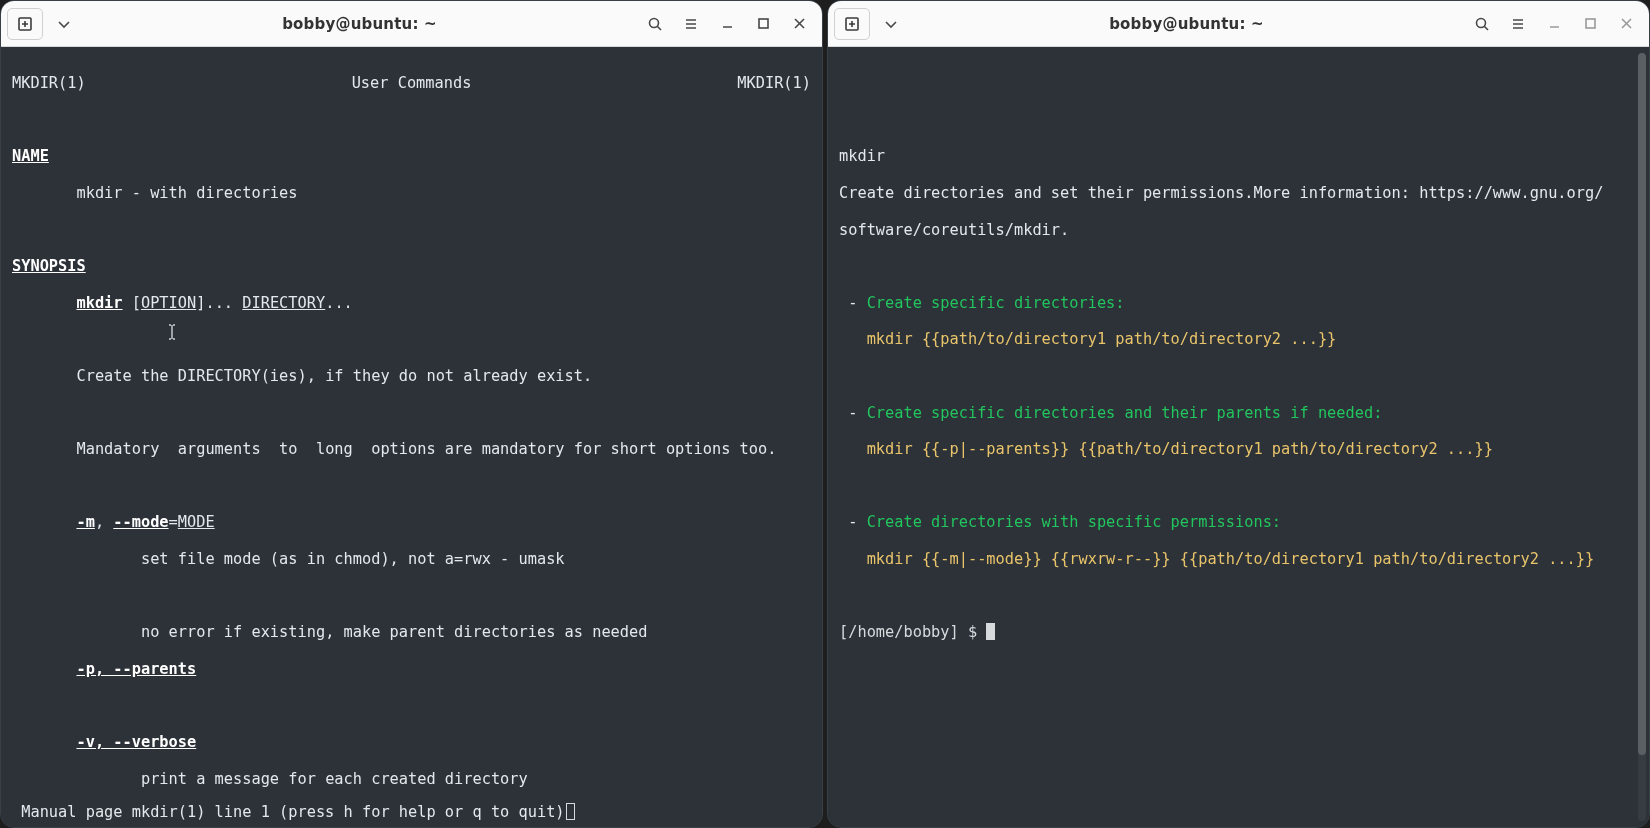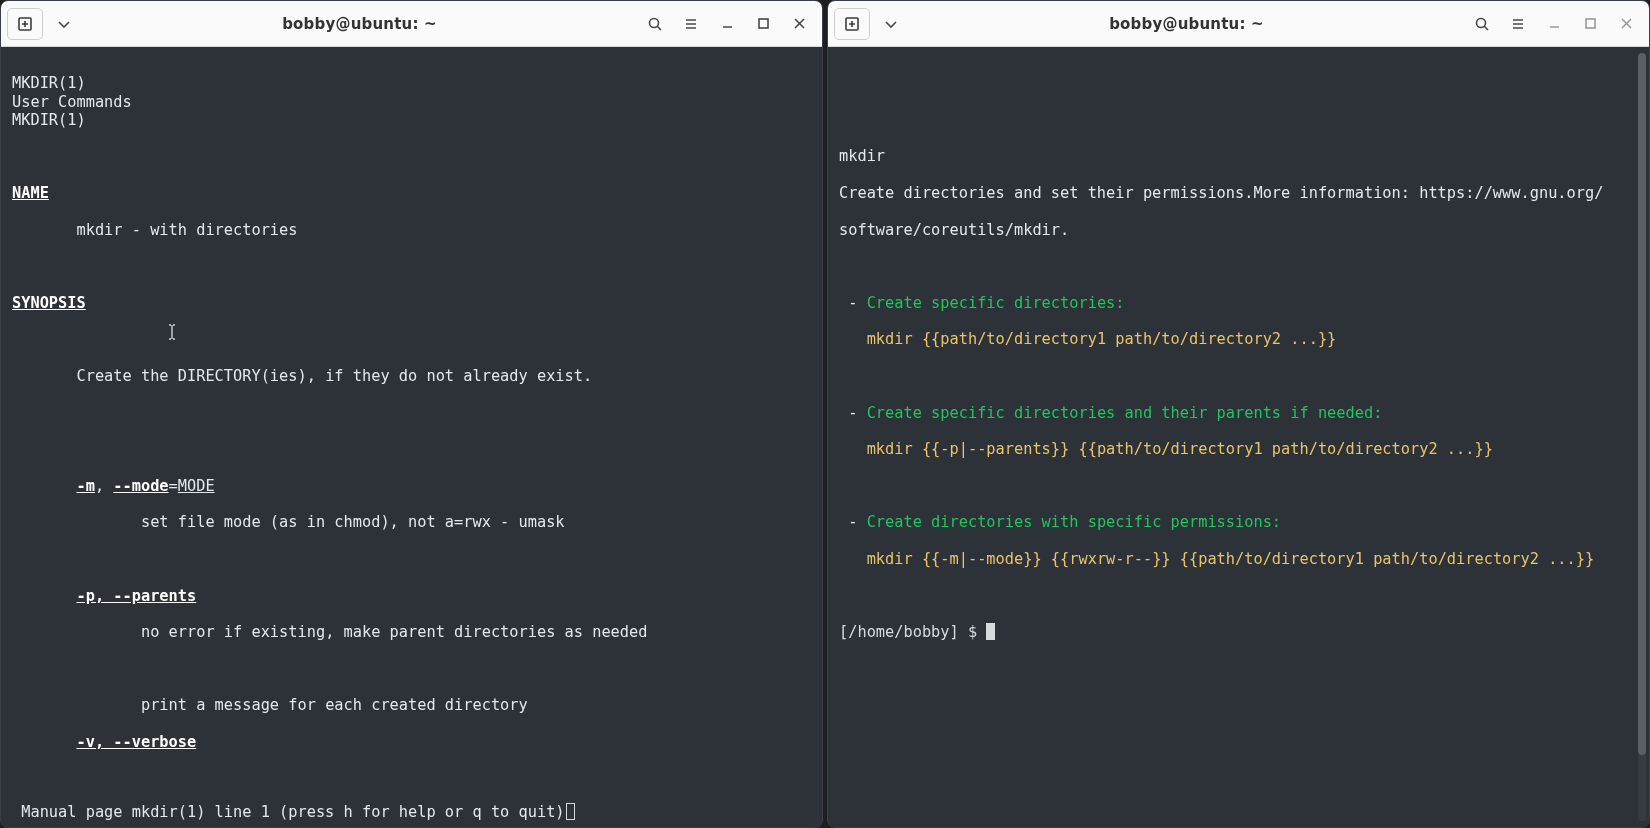--- a/index.html
+++ b/index.html
@@ -15,21 +15,21 @@
     display: flex;
     width: 100%;
     height: 100%;
   }
   .window {
     flex: 1;
     display: flex;
     flex-direction: column;
     background: #2c3238;
     border: 1px solid #3a3f45;
-    border-radius: 8px;
+    border-radius: 14px;
     overflow: hidden;
     min-width: 0;
   }
   .window + .window { margin-left: 4px; }
 
   
   .titlebar {
     height: 46px;
     background: #fafafa;
     display: flex;
@@ -145,21 +145,21 @@
     height: 18px;
     pointer-events: none;
   }
   .text-cursor svg { width: 12px; height: 18px; stroke: #cfd3d7; fill: none; stroke-width: 1.4; }
 
   
   .tldr-desc { color: #22c55e; } 
   .tldr-cmd  { color: #e9c46a; } 
   .prompt { color: #d6dadd; }
 
-  .manhdr { display: flex; justify-content: space-between; flex-direction: column; }
+  .manhdr { display: flex; justify-content: space-between; }
 </style>
 </head>
 <body>
 
 <div class="desktop">
 
   <div class="window">
     <div class="titlebar">
       <div class="tb-newtab">
         <svg viewBox="0 0 16 16">
@@ -207,32 +207,34 @@
       </div>
     </div>
 
     <div class="termbody">
 <div class="manhdr"><span>MKDIR(1)</span><span>User Commands</span><span>MKDIR(1)</span></div>
 <div class="row"> </div>
 <div class="row"><span class="bold">NAME</span></div>
 <div class="row">       <span>mkdir - with directories</span></div>
 <div class="row"> </div>
 <div class="row"><span class="bold">SYNOPSIS</span></div>
+<div class="row">       <span class="bold">mkdir</span> [<span class="underline">OPTION</span>]... <span class="underline">DIRECTORY</span>...</div>
 <div class="row"> </div>
 <div class="row">       <span>Create the DIRECTORY(ies), if they do not already exist.</span></div>
 <div class="row"> </div>
+<div class="row" style="padding-left:0;">       <span>Mandatory  arguments  to  long  options are mandatory for short options too.</span></div>
 <div class="row"> </div>
 <div class="row">       <span class="bold">-m</span>, <span class="bold">--mode</span>=<span class="underline">MODE</span></div>
 <div class="row">              <span>set file mode (as in chmod), not a=rwx - umask</span></div>
 <div class="row"> </div>
+<div class="row">              <span>no error if existing, make parent directories as needed</span></div>
 <div class="row">       <span class="bold">-p, --parents</span></div>
-<div class="row">              <span>no error if existing, make parent directories as needed</span></div>
-<div class="row"> </div>
+<div class="row"> </div>
+<div class="row">       <span class="bold">-v, --verbose</span></div>
 <div class="row">              <span>print a message for each created directory</span></div>
-<div class="row">       <span class="bold">-v, --verbose</span></div>
 
 
 
 
 
 
 
 
 
 

